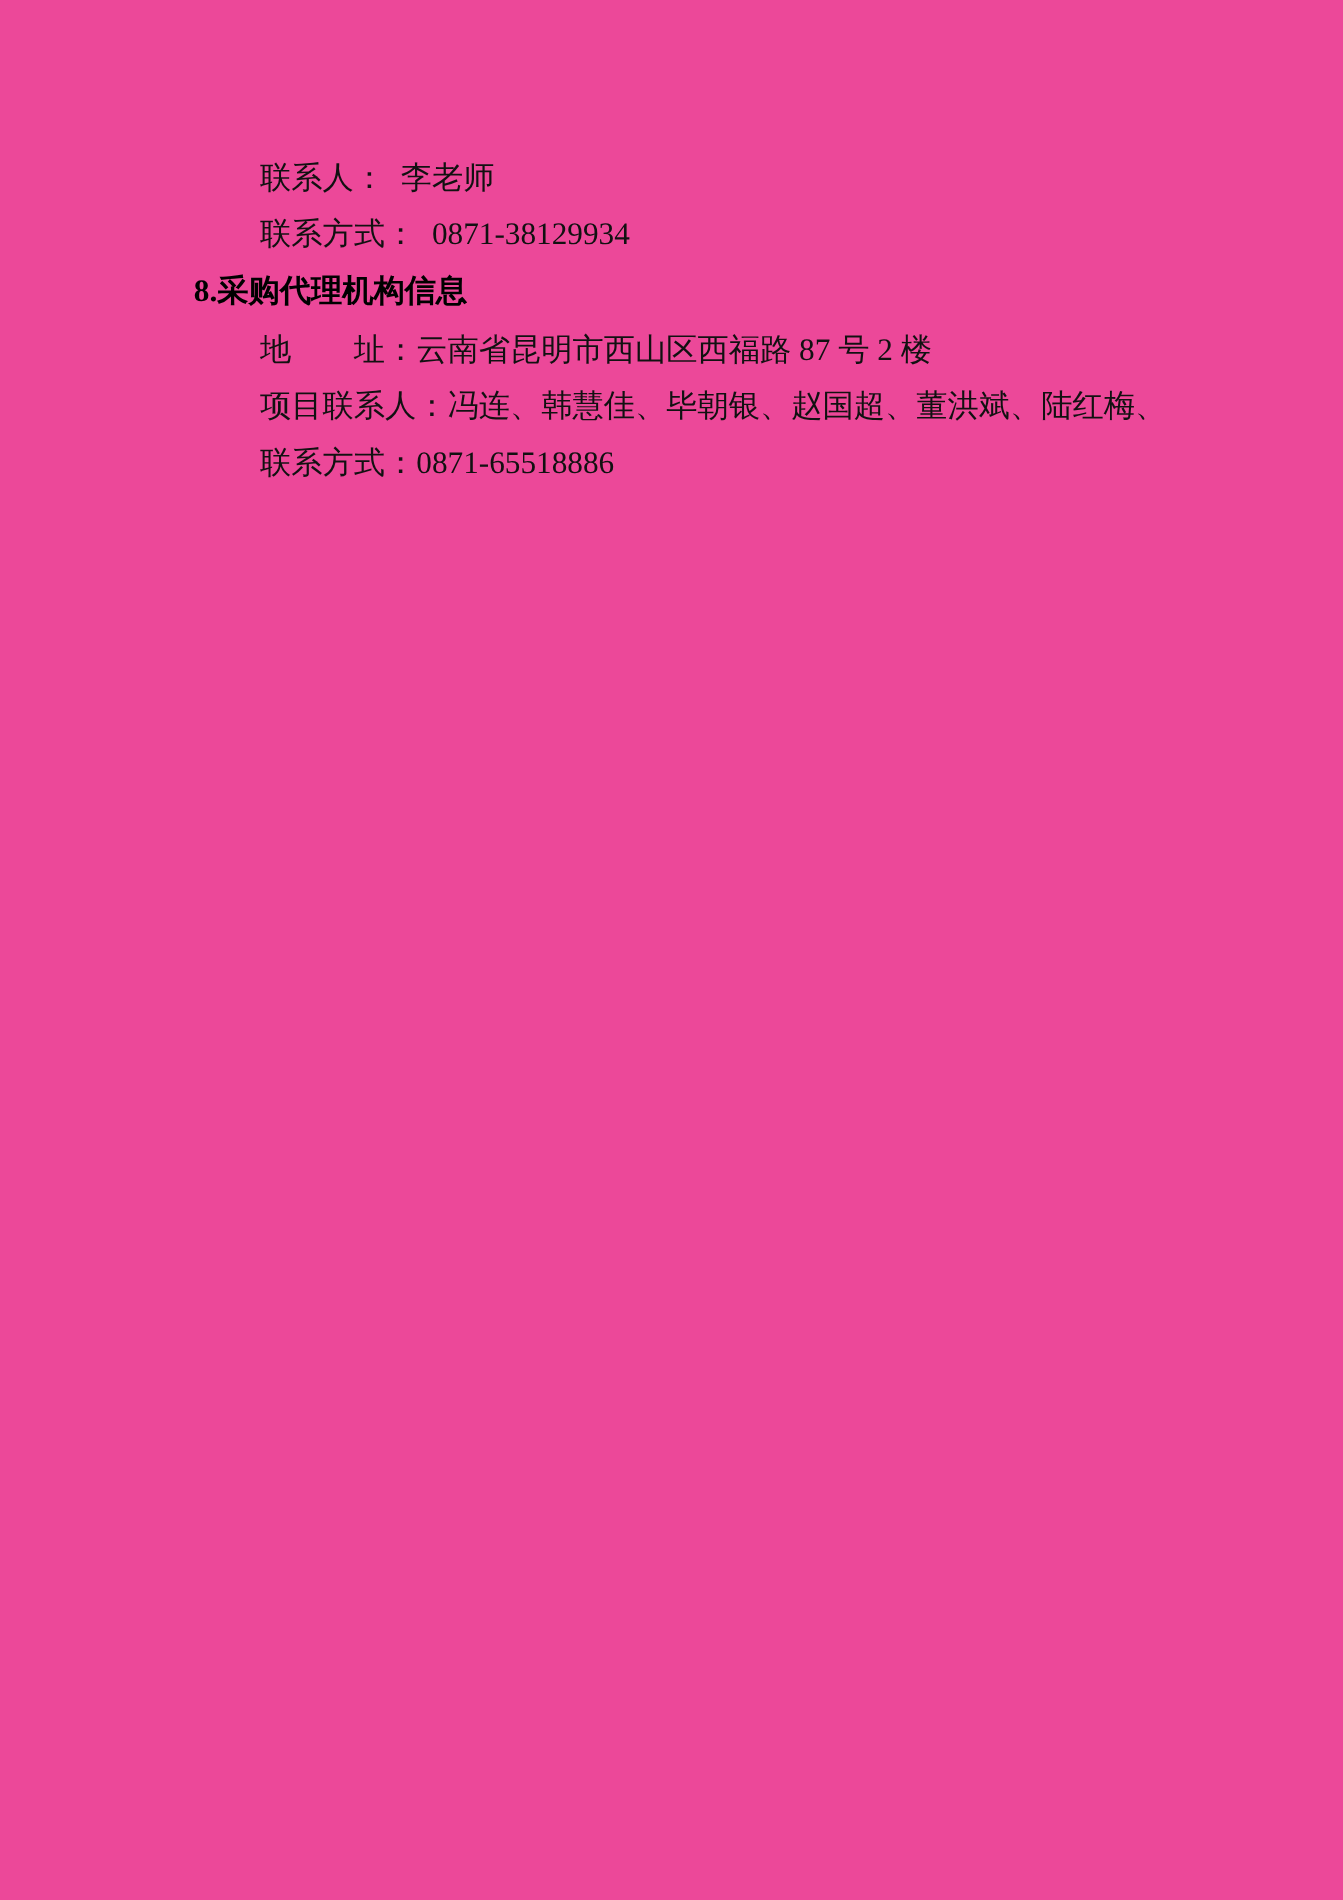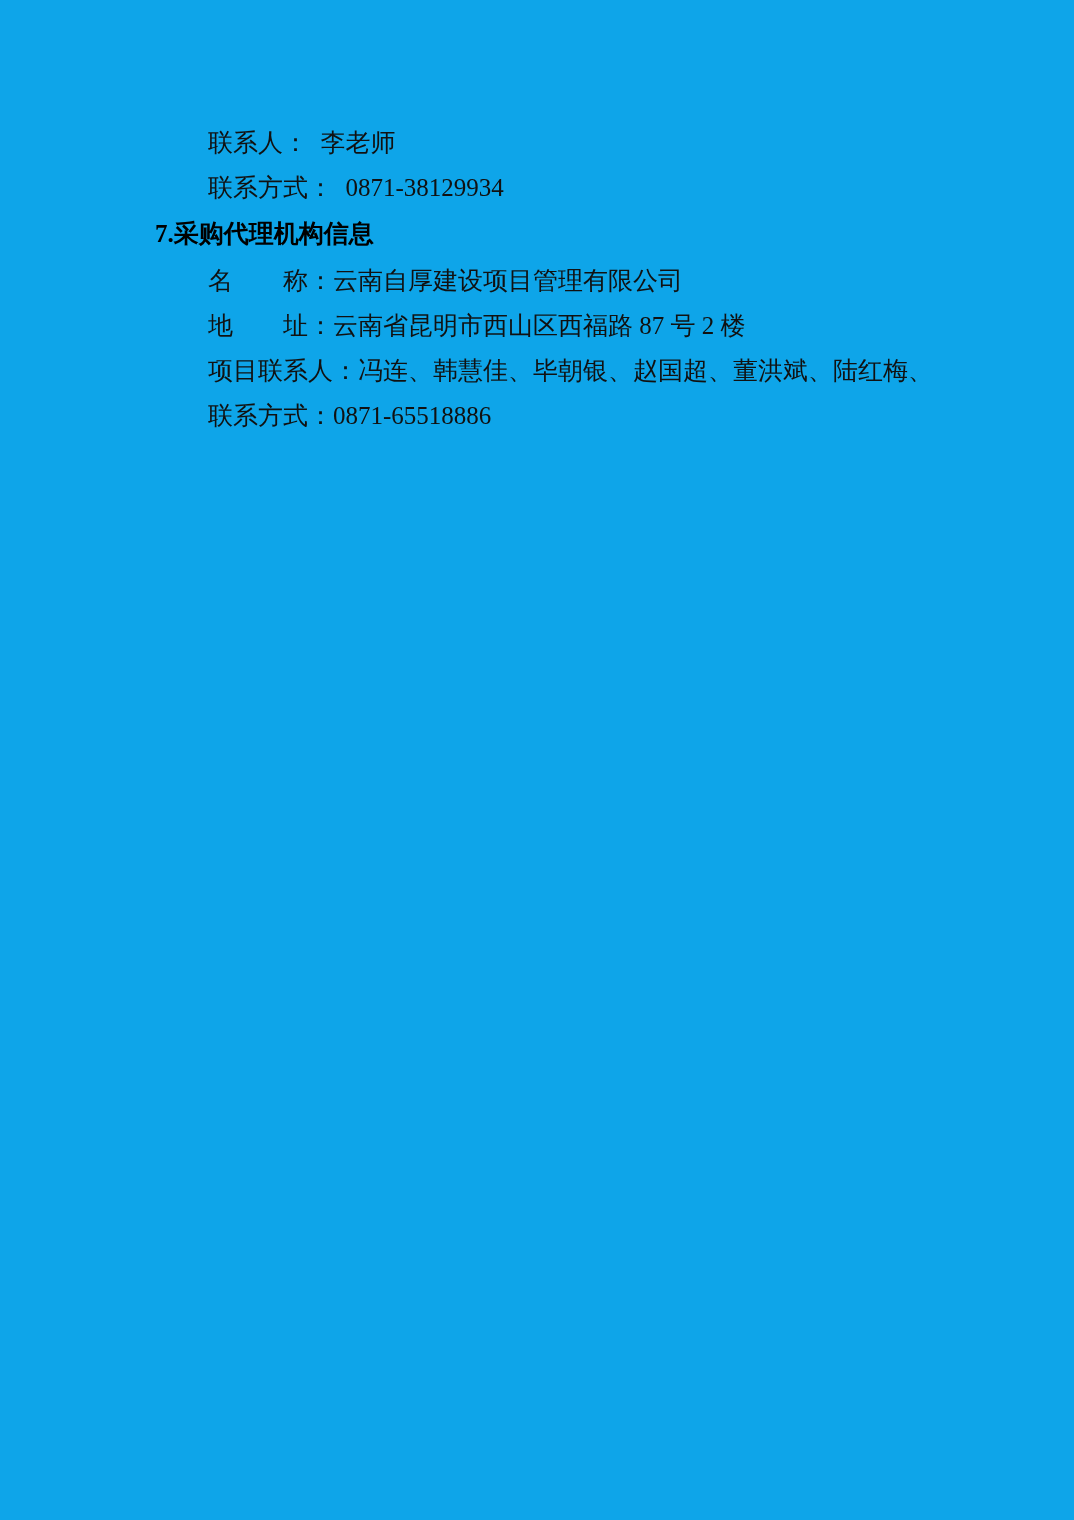--- a/index.html
+++ b/index.html
@@ -4,21 +4,21 @@
 <style>
   html, body {
     margin: 0;
     padding: 0;
     background: #ffffff;
   }
   .page {
     position: relative;
     width: 1074px;
     height: 1520px;
-    background: #0ea5e9;
+    background: #ec4899;
     margin: 0 auto;
     font-family: "Liberation Serif", "DejaVu Serif", serif;
     color: #000000;
     overflow: hidden;
   }
   .doc-body {
     position: absolute;
     left: 155px;
     top: 120px;
     width: 790px;
@@ -49,23 +49,22 @@
 </head>
 <body>
 
 <div class="page">
   <div class="doc-body">
 
     <div class="line indent">联系人：  李老师</div>
 
     <div class="line indent">联系方式：  0871-38129934</div>
 
-    <div class="heading">7.采购代理机构信息</div>
+    <div class="heading">8.采购代理机构信息</div>
 
-    <div class="line indent">名　　称：云南自厚建设项目管理有限公司</div>
 
     <div class="line indent">地　　址：云南省昆明市西山区西福路 87 号 2 楼</div>
 
     <div class="line wrapline">项目联系人：冯连、韩慧佳、毕朝银、赵国超、董洪斌、陆红梅、</div>
 
 
     <div class="line indent">联系方式：0871-65518886</div>
 
 
   </div>

